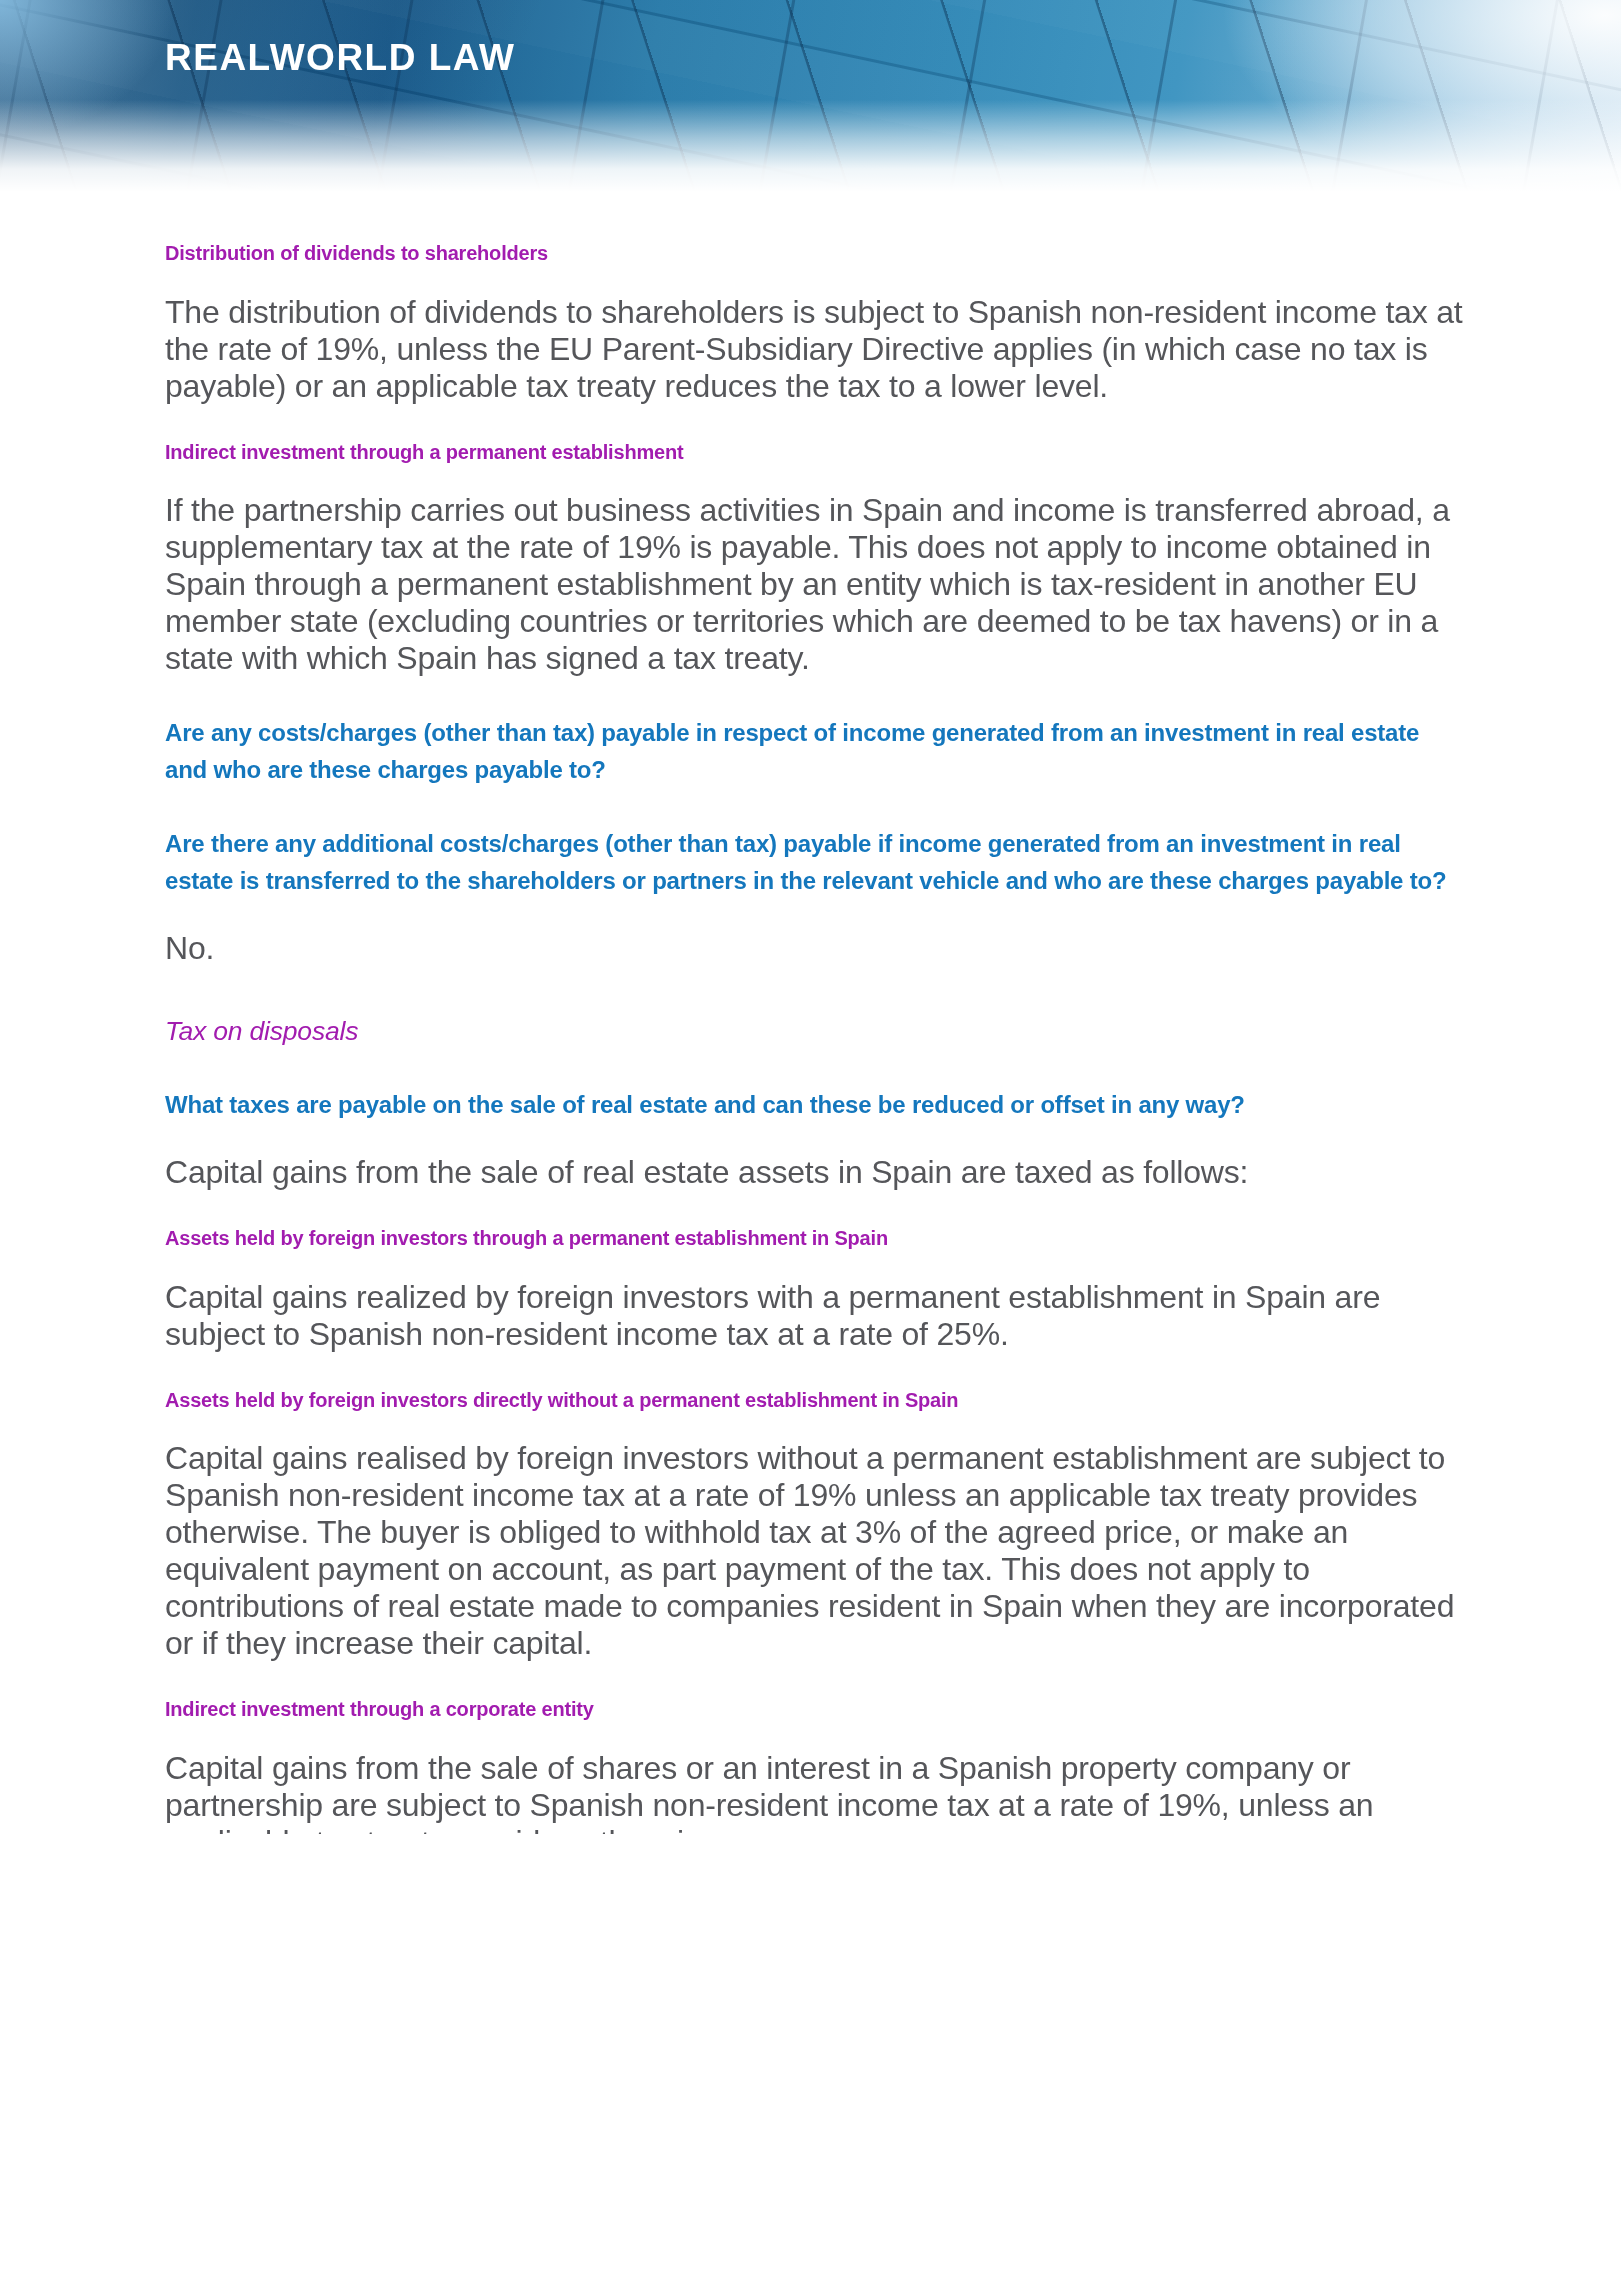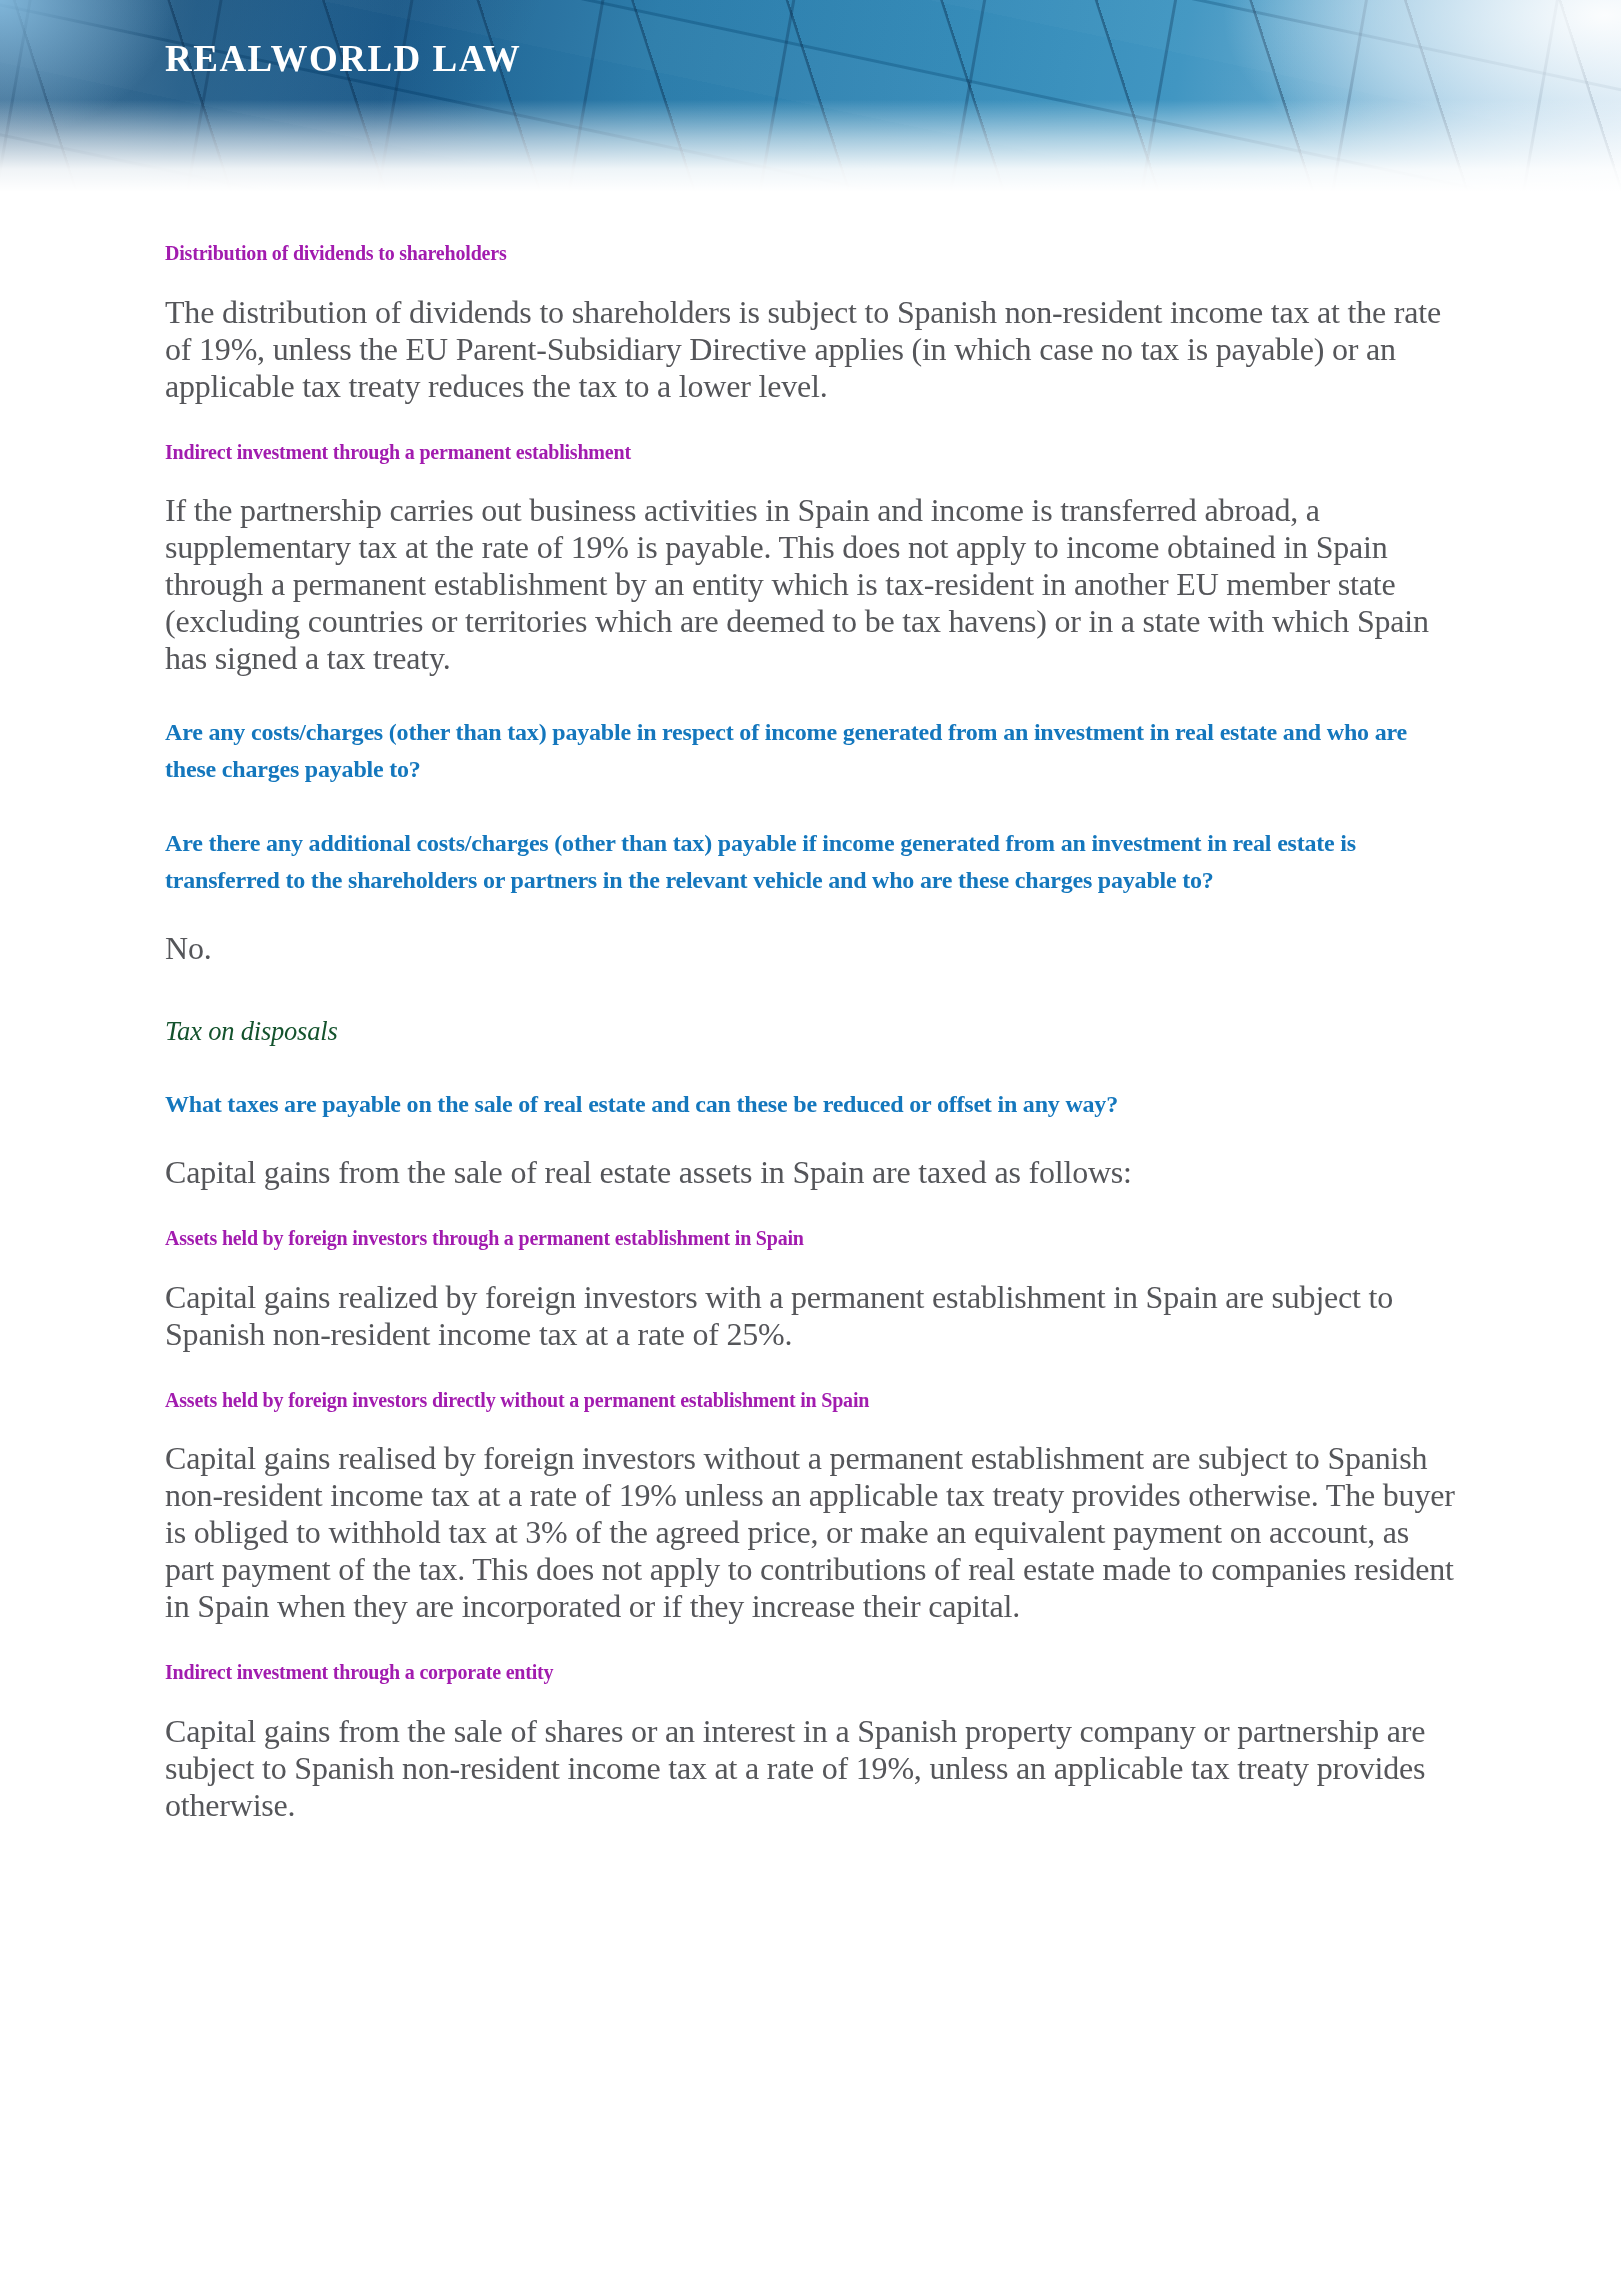--- a/index.html
+++ b/index.html
@@ -6,21 +6,21 @@
     margin: 0;
     padding: 0;
     background: #ffffff;
   }
   .page {
     position: relative;
     width: 1621px;
     height: 1834px;
     background: #ffffff;
     overflow: hidden;
-    font-family: Liberation Serif, serif;
+    font-family: Liberation Sans, sans-serif;
   }
 
   
   .hero {
     position: absolute;
     top: 0; left: 0;
     width: 1621px;
     height: 192px;
   }
   .hero-bg {
@@ -77,21 +77,21 @@
     font-size: 24px;
     line-height: 37px;
     font-weight: bold;
     color: #1477bd;
     margin: 37px 0 31px 0;
   }
   .s-italic {
     font-size: 26.5px;
     line-height: 35px;
     font-style: italic;
-    color: #14532d;
+    color: #a21caf;
     margin: 47px 0 37px 0;
   }
 
   
   .footer {
     position: absolute;
     left: 165px;
     top: 2162px;
     display: flex;
     align-items: baseline;

